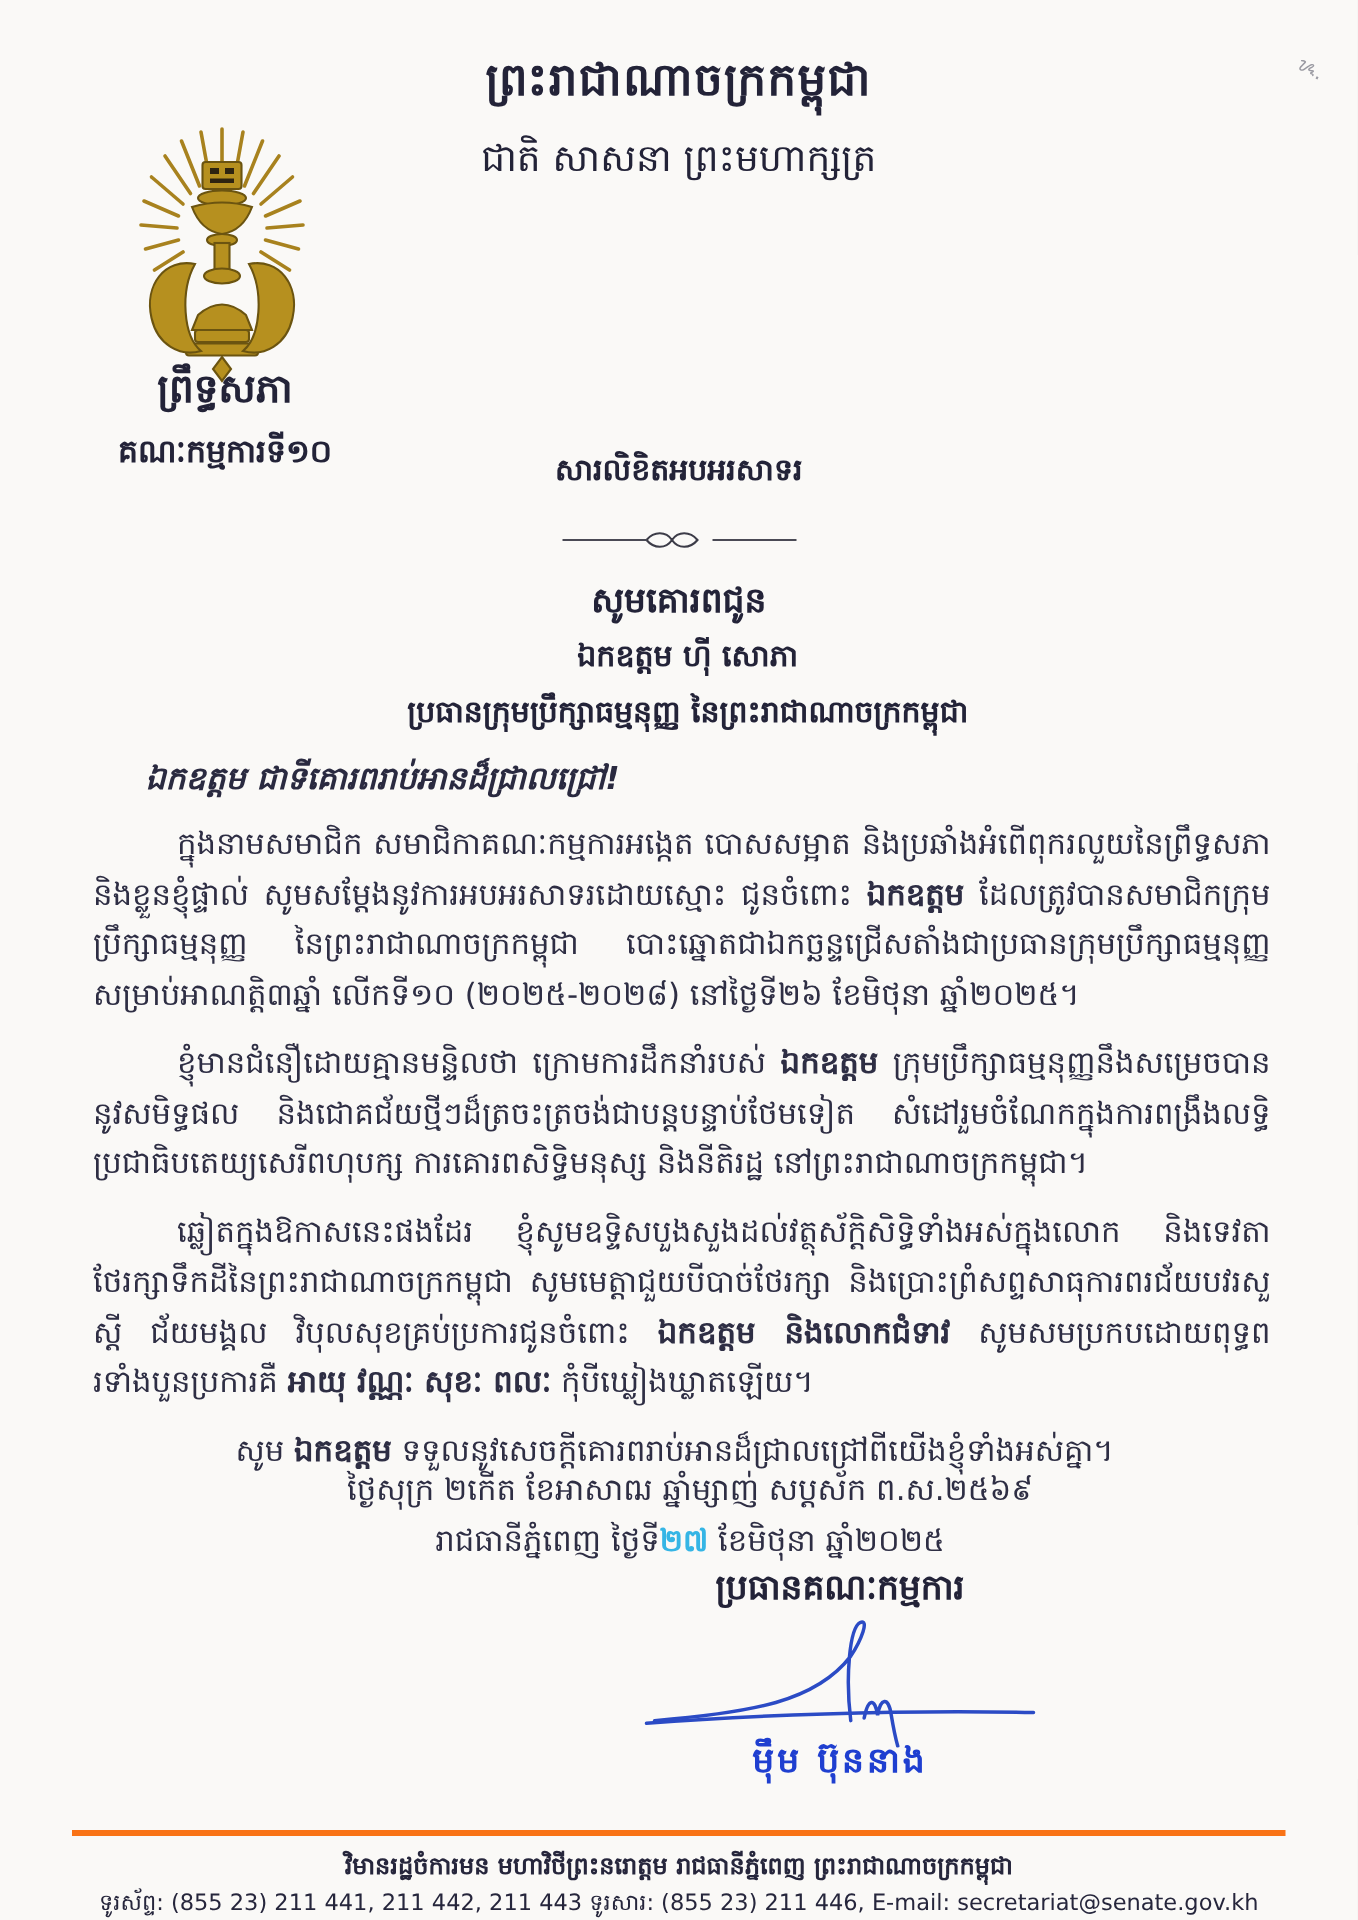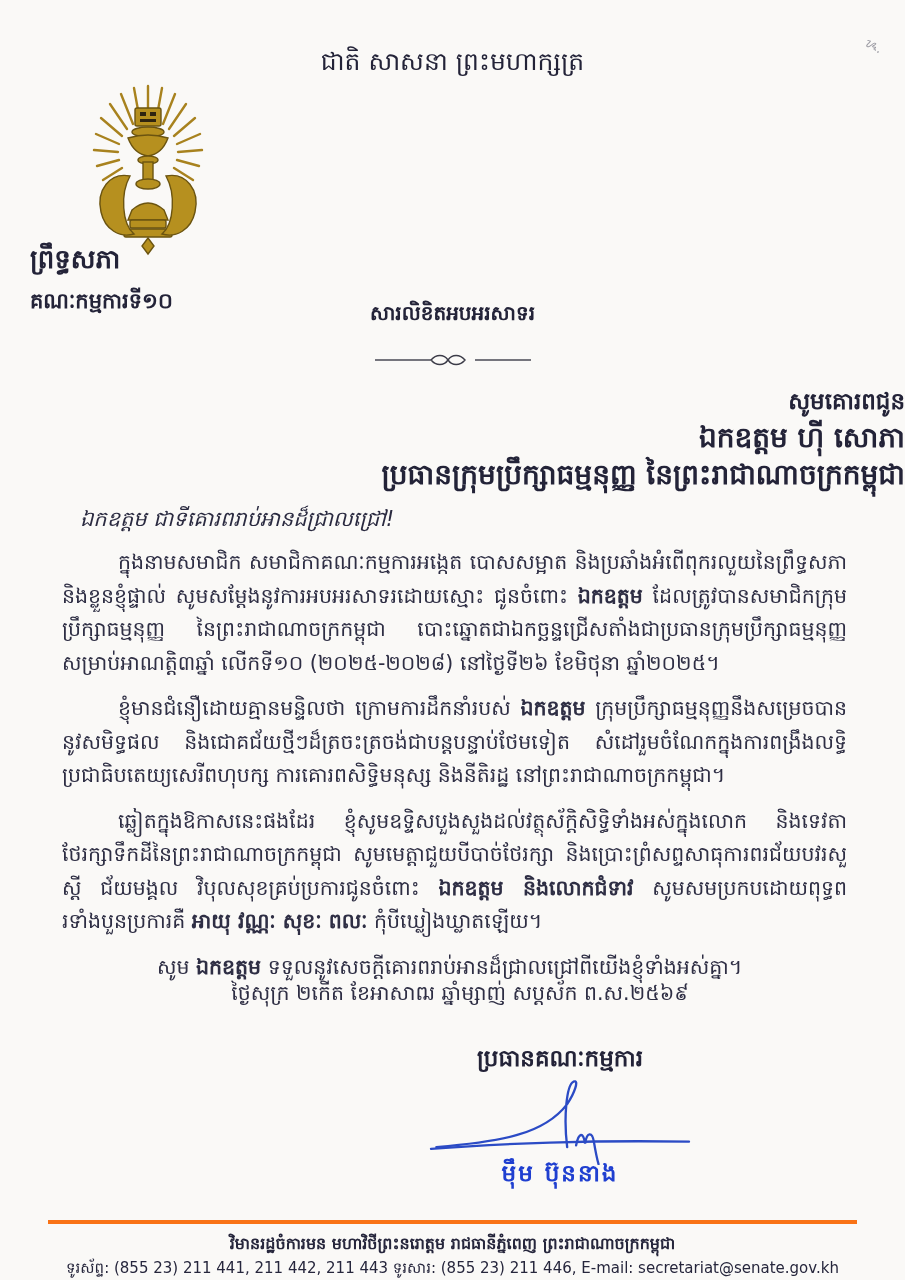--- a/index.html
+++ b/index.html
@@ -6,32 +6,32 @@
   body{background:#e9e8ea;font-family:"DejaVu Sans",sans-serif;}
   .page{position:relative;width:905px;height:1280px;margin:0 auto;background:#faf9f7;color:#2a2a40;overflow:hidden;}
   .b{font-weight:bold;}
   
   .header{position:absolute;top:34px;left:0;width:100%;text-align:center;}
   .header .l1{font-size:30px;font-weight:bold;letter-spacing:1px;color:#232338;}
   .header .l2{font-size:25px;font-weight:normal;margin-top:12px;color:#232338;}
   .ink-mark{position:absolute;top:36px;right:22px;color:#9a9aa2;font-size:13px;transform:rotate(28deg);}
   
   .emblem{position:absolute;left:88px;top:80px;width:120px;height:190px;}
-  .sender{position:absolute;left:30px;top:243px;width:240px;font-weight:bold;color:#232338;}
+  .sender{position:absolute;left:30px;top:243px;width:240px;text-align:center;font-weight:bold;color:#232338;}
   .sender .s1{font-size:26px;}
   .sender .s2{font-size:21px;margin-top:6px;}
   
   .doc-title{position:absolute;top:300px;left:0;width:100%;text-align:center;font-size:20px;font-weight:bold;color:#232338;}
   .flourish{position:absolute;top:352px;left:0;width:100%;text-align:center;}
   
-  .salutation{position:absolute;top:383px;left:0;width:100%;text-align:right;font-weight:bold;color:#232338;}
+  .salutation{position:absolute;top:383px;left:0;width:100%;text-align:center;font-weight:bold;color:#232338;}
   .salutation .a{font-size:23px;line-height:36px;}
-  .salutation .bld{font-size:28px;line-height:37px;padding-left:12px;}
+  .salutation .bld{font-size:20px;line-height:37px;padding-left:12px;}
   
-  .greeting{position:absolute;top:505px;left:80px;font-size:21px;font-style:italic;font-weight:normal;color:#2a2a40;}
+  .greeting{position:absolute;top:505px;left:97px;font-size:21px;font-style:italic;font-weight:bold;color:#2a2a40;}
   
   .body-text{position:absolute;top:546px;left:62px;right:58px;font-size:20.5px;line-height:33.5px;text-align:justify;color:#2e2e44;}
   .body-text p{margin:0 0 12px 0;text-indent:56px;}
   .body-text p.closing{text-indent:95px;margin-bottom:0;}
   
   .dateline{position:absolute;top:976px;left:140px;width:640px;text-align:center;font-size:20.5px;line-height:34px;color:#2e2e44;}
   .hand-day{color:#35b5e5;font-weight:bold;}
   
   .sigblock{position:absolute;left:388px;top:1044px;width:344px;text-align:center;}
   .sigblock .role{font-size:23px;font-weight:bold;color:#232338;}
@@ -43,20 +43,21 @@
   .footer .f2{font-size:15px;line-height:24px;}
 </style>
 </head>
 <body>
 
 <div class="page">
 
   <div class="ink-mark">ᝰ.</div>
 
   <div class="header">
+    <div class="l1">ព្រះរាជាណាចក្រកម្ពុជា</div>
     <div class="l2">ជាតិ សាសនា ព្រះមហាក្សត្រ</div>
   </div>
 
   <svg class="emblem" viewBox="0 0 120 190" xmlns="http://www.w3.org/2000/svg">
     <g stroke="#a8821e" stroke-width="2.4" stroke-linecap="round">
       <line x1="60" y1="40" x2="60" y2="6"></line>
         <line x1="52" y1="41" x2="46" y2="8"></line>
         <line x1="68" y1="41" x2="74" y2="8"></line>
       <line x1="45" y1="44" x2="33" y2="14"></line>
         <line x1="75" y1="44" x2="87" y2="14"></line>
@@ -116,20 +117,21 @@
 
   <div class="body-text">
     <p><span>ក្នុងនាមសមាជិក សមាជិកាគណៈកម្មការអង្កេត បោសសម្អាត និងប្រឆាំងអំពើពុករលួយនៃព្រឹទ្ធសភា និងខ្លួនខ្ញុំផ្ទាល់ សូមសម្តែងនូវការអបអរសាទរដោយស្មោះ ជូនចំពោះ </span><span class="b">ឯកឧត្តម</span><span> ដែលត្រូវបានសមាជិកក្រុមប្រឹក្សាធម្មនុញ្ញ នៃព្រះរាជាណាចក្រកម្ពុជា បោះឆ្នោតជាឯកច្ឆន្ទជ្រើសតាំងជាប្រធានក្រុមប្រឹក្សាធម្មនុញ្ញ សម្រាប់អាណត្តិ៣ឆ្នាំ លើកទី១០ (២០២៥-២០២៨) នៅថ្ងៃទី២៦ ខែមិថុនា ឆ្នាំ២០២៥។</span></p>
     <p><span>ខ្ញុំមានជំនឿដោយគ្មានមន្ទិលថា ក្រោមការដឹកនាំរបស់ </span><span class="b">ឯកឧត្តម</span><span> ក្រុមប្រឹក្សាធម្មនុញ្ញនឹងសម្រេចបាននូវសមិទ្ធផល និងជោគជ័យថ្មីៗដ៏ត្រចះត្រចង់ជាបន្តបន្ទាប់ថែមទៀត សំដៅរួមចំណែកក្នុងការពង្រឹងលទ្ធិប្រជាធិបតេយ្យសេរីពហុបក្ស ការគោរពសិទ្ធិមនុស្ស និងនីតិរដ្ឋ នៅព្រះរាជាណាចក្រកម្ពុជា។</span></p>
     <p><span>ឆ្លៀតក្នុងឱកាសនេះផងដែរ ខ្ញុំសូមឧទ្ទិសបួងសួងដល់វត្ថុស័ក្តិសិទ្ធិទាំងអស់ក្នុងលោក និងទេវតាថែរក្សាទឹកដីនៃព្រះរាជាណាចក្រកម្ពុជា សូមមេត្តាជួយបីបាច់ថែរក្សា និងប្រោះព្រំសព្ទសាធុការពរជ័យបវរសួស្តី ជ័យមង្គល វិបុលសុខគ្រប់ប្រការជូនចំពោះ </span><span class="b">ឯកឧត្តម និងលោកជំទាវ</span><span> សូមសមប្រកបដោយពុទ្ធពរទាំងបួនប្រការគឺ </span><span class="b">អាយុ វណ្ណៈ សុខៈ ពលៈ</span><span> កុំបីឃ្លៀងឃ្លាតឡើយ។</span></p>
     <p class="closing"><span>សូម </span><span class="b">ឯកឧត្តម</span><span> ទទួលនូវសេចក្តីគោរពរាប់អានដ៏ជ្រាលជ្រៅពីយើងខ្ញុំទាំងអស់គ្នា។</span></p>
   </div>
 
   <div class="dateline">
     <div>ថ្ងៃសុក្រ ២កើត ខែអាសាឍ ឆ្នាំម្សាញ់ សប្តស័ក ព.ស.២៥៦៩</div>
+    <div><span>រាជធានីភ្នំពេញ ថ្ងៃទី</span><span class="hand-day">២៧</span><span> ខែមិថុនា ឆ្នាំ២០២៥</span></div>
   </div>
 
   <div class="sigblock">
     <div class="role">ប្រធានគណៈកម្មការ</div>
     <svg class="sig-svg" width="280" height="86" viewBox="0 0 300 96" xmlns="http://www.w3.org/2000/svg">
       <g stroke="#2b4bc5" stroke-width="2.6" fill="none" stroke-linecap="round">
         <path d="M6,78 C80,72 190,68 294,70"></path>
         <path d="M12,76 C84,70 132,62 158,28 C166,16 172,0 165,3 C157,7 154,44 158,76"></path>
         <path d="M168,74 c3,-15 8,-15 10,-2 c2,-13 8,-14 10,-1 c1,6 3,17 5,24"></path>
       </g>

